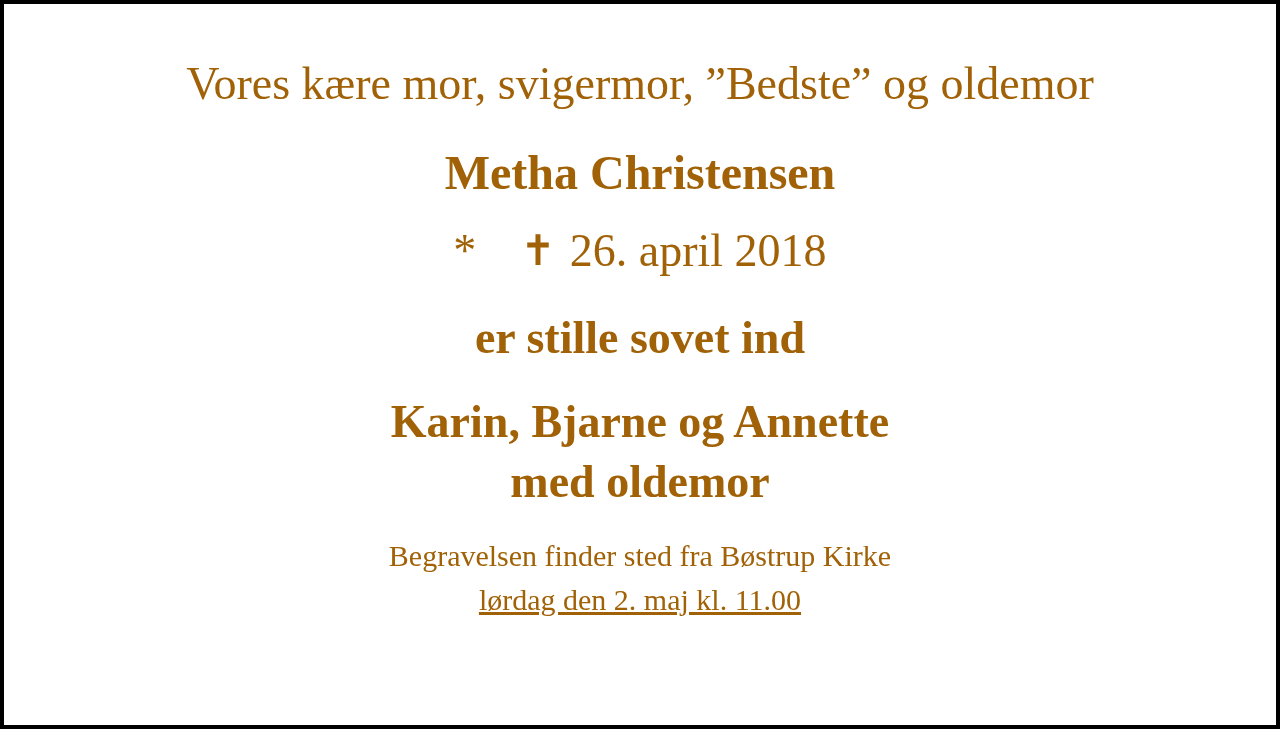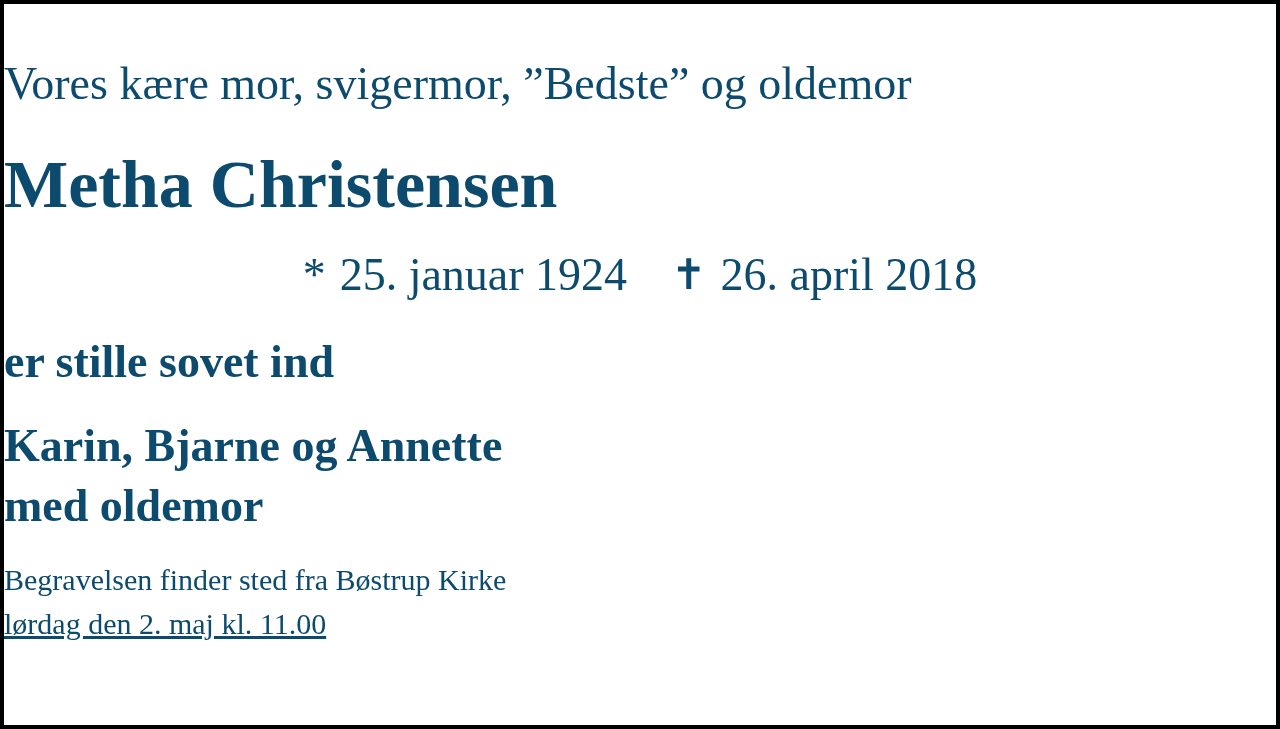--- a/index.html
+++ b/index.html
@@ -6,32 +6,33 @@
     margin: 0;
     padding: 0;
     background: #ffffff;
   }
   .notice {
     box-sizing: border-box;
     width: 1280px;
     height: 729px;
     background: #ffffff;
     border: 4px solid #000000;
-    color: #0c4a6e;
+    color: #a16207;
     font-family: "Liberation Serif", "DejaVu Serif", serif;
+    text-align: center;
     overflow: hidden;
   }
   .intro-line {
     font-size: 46px;
     line-height: 1.2;
     margin-top: 52px;
     white-space: nowrap;
   }
   .deceased-name {
-    font-size: 68px;
+    font-size: 48px;
     font-weight: 700;
     line-height: 1.2;
     margin-top: 33px;
     white-space: nowrap;
   }
   .dates-line {
     font-size: 46px;
     line-height: 1.2;
     margin-top: 21px;
     display: flex;
@@ -81,21 +82,20 @@
 
 <div class="notice">
 
   <div class="intro-line">Vores kære mor, svigermor, ”Bedste” og oldemor</div>
 
   <div class="deceased-name">Metha Christensen</div>
 
   <div class="dates-line">
     <span class="date-part">
       <span>*</span>
-      <span>25. januar 1924</span>
     </span>
     <span class="date-part">
       <span class="cross-glyph">✝</span>
       <span>26. april 2018</span>
     </span>
   </div>
 
   <div class="passing-line">er stille sovet ind</div>
 
   <div class="family-block">

